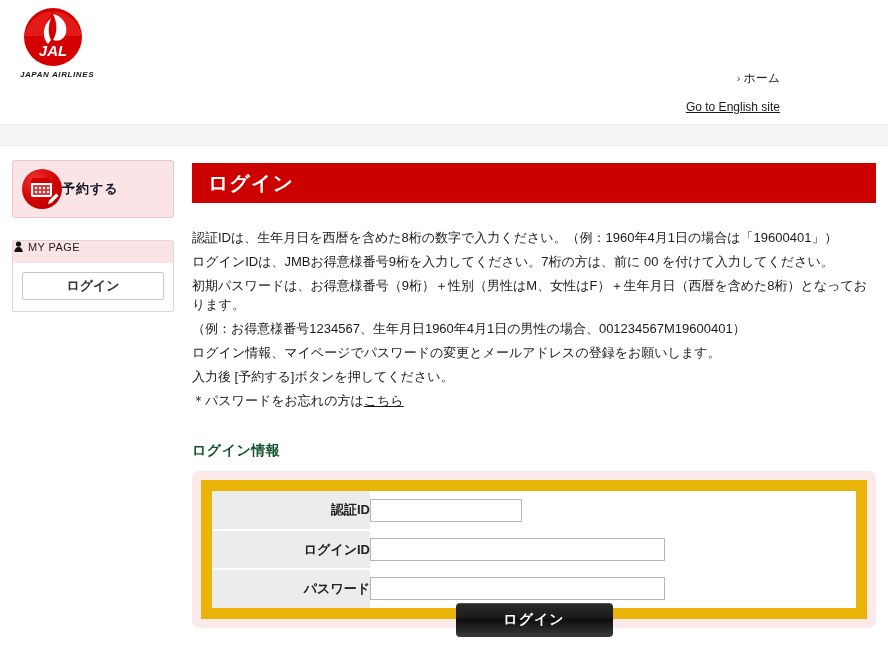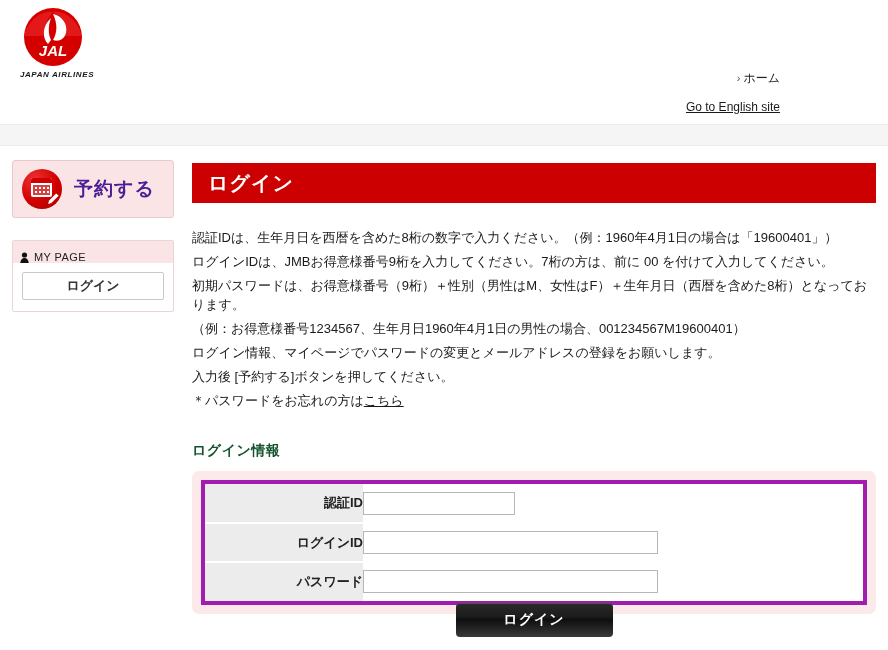--- a/index.html
+++ b/index.html
@@ -77,31 +77,31 @@
     background:
       repeating-linear-gradient(to right, #c22 0 2px, transparent 2px 4px),
       repeating-linear-gradient(to bottom, #c22 0 2px, transparent 2px 4px);
     opacity: .85;
   }
   .pencil {
     position: absolute; right: 2px; bottom: 2px; width: 15px; height: 15px;
     transform: rotate(0deg);
   }
   .reserve-label {
-    margin-left: 12px; font-size: 19px; font-weight: bold; color: #4c1d95;
+    font-size: 13px; font-weight: bold; color: #0f172a;
     letter-spacing: 1px;
   }
 
   .mypage-box {
     margin-top: 22px; width: 162px; border: 1px solid #e9d4d7; border-radius: 2px;
     background: #ffffff; overflow: hidden;
   }
   .mypage-head {
-    height: 22px; background: #fbe4e6; display: flex; align-items: flex-end;
-    padding-left: 7px; font-size: 11px; color: #222; letter-spacing: .4px;
+    height: 22px; background: #fbe4e6; display: flex; align-items: flex-start;
+    padding-left: 1px; font-size: 11px; color: #222; letter-spacing: .4px;
   }
   .person-icon { width: 9px; height: 11px; margin-right: 5px; display:block; }
   .mypage-body { padding: 9px 9px 11px 9px; }
   .side-login-btn {
     width: 100%; height: 28px; background: #ffffff;
     border: 1px solid #c9c9c9; border-radius: 2px;
     font-size: 13px; font-weight: bold; color: #333;
     font-family: "Liberation Sans", "DejaVu Sans", sans-serif;
     cursor: pointer;
   }
@@ -126,21 +126,21 @@
 
   .section-title {
     margin-top: 32px; font-size: 14px; font-weight: bold; color: #14532d;
     letter-spacing: .5px;
   }
 
   .form-panel {
     margin-top: 11px; width: 684px;
     background: #fce9ea; border-radius: 7px; padding: 9px;
   }
-  .form-inner { background: #a21caf; padding: 4px; }
+  .form-inner { background: #eab308; padding: 11px; }
   table.form-table { border-collapse: collapse; width: 100%; }
   table.form-table td { padding: 0; vertical-align: middle; }
   td.lbl {
     width: 158px; height: 39px; background: #ececec;
     border-bottom: 2px solid #ffffff;
     text-align: right; padding-right: 14px;
     font-size: 13px; font-weight: bold; color: #222;
   }
   tr:last-child td.lbl { border-bottom: none; }
   td.fld { padding-left: 10px; height: 39px; background: #ffffff; }

